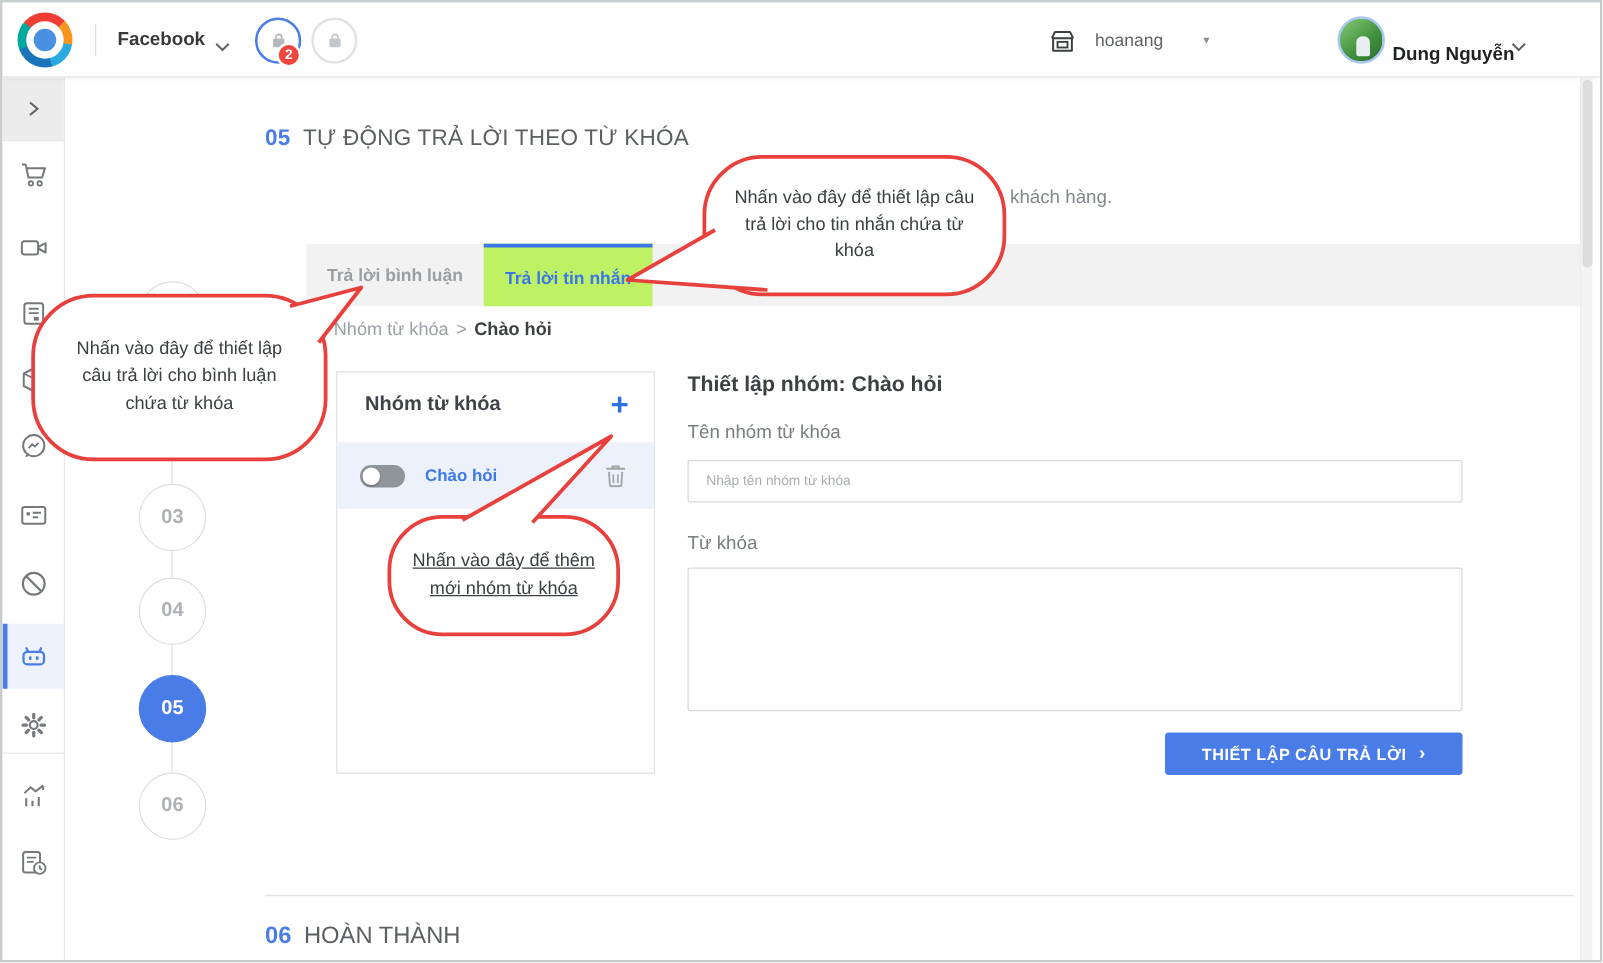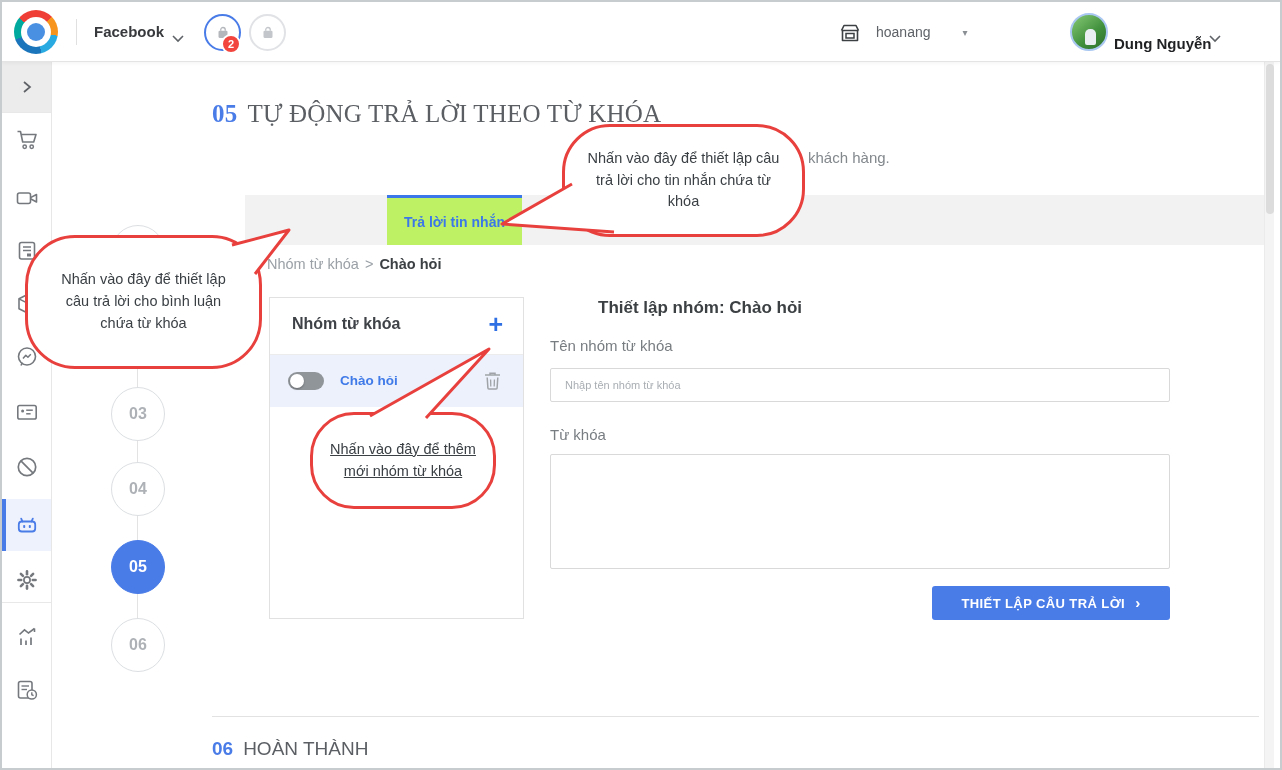--- a/index.html
+++ b/index.html
@@ -52,21 +52,21 @@
   .rail-active-bar { position:absolute; left:0; top:437px; width:4px; height:52px; background:#4a7ce8; }
 
   
   .step-line { position:absolute; left:135px; top:250px; width:1px; height:393px; background:#e3e3e3; z-index:1; }
   .step-circle { position:absolute; left:109px; width:54px; height:54px; border-radius:50%;
                  background:#fff; border:1px solid #dcdfe2; color:#aeb2b6; font-size:16px; font-weight:bold;
                  display:flex; align-items:center; justify-content:center; z-index:2; }
   .step-circle.active { background:#4a7ce8; border-color:#4a7ce8; color:#fff; }
 
   
-  .section-head { position:absolute; left:210px; top:98px; font-size:25px; color:#5b5f64; letter-spacing:.2px;font-family:Liberation Serif, serif; }
+  .section-head { position:absolute; left:210px; top:98px; font-size:18px; color:#5b5f64; letter-spacing:.2px; }
   .section-no { color:#4a7ce8; font-weight:bold; margin-right:10px; }
   .desc-frag { position:absolute; top:147px; font-size:15px; color:#83888d; }
   .desc-left { left:232px; } .desc-right { left:806px;text-align:center; }
 
   .tabstrip { position:absolute; left:243px; top:193px; width:1019px; height:50px; background:#f2f2f2; }
   .tab { position:absolute; top:0; height:50px; display:flex; align-items:center; justify-content:center;
          font-size:14px; font-weight:bold; }
   .tab.inactive { left:0; width:142px; color:#9b9fa4; }
   .tab.active { left:142px; width:135px; background:#bef264; color:#3b77e8; border-top:3px solid #3b77e8; }
 
@@ -79,21 +79,21 @@
   .kw-head { position:relative; height:57px; border-bottom:1px solid #ececec; }
   .kw-title { position:absolute; left:22px; top:17px; font-size:16px; font-weight:bold; color:#3f4348; }
   .kw-add { position:absolute; right:20px; top:11px; font-size:25px; font-weight:bold; color:#2f6fe4; cursor:pointer; line-height:30px;}
   .kw-row { position:relative; height:52px; background:#ecf1fb; }
   .toggle { position:absolute; left:18px; top:17px; width:36px; height:18px; border-radius:10px; background:#90959a; }
   .toggle::after { content:""; position:absolute; left:2px; top:2px; width:14px; height:14px; border-radius:50%;
                    background:#fff; box-shadow:0 1px 2px rgba(0,0,0,.3); }
   .kw-row-label { position:absolute; left:70px; top:18px; font-size:13.5px; font-weight:bold; color:#3f7ae8; }
   .kw-trash { position:absolute; right:22px; top:16px; }
 
-  .form-title { position:absolute; left:548px; top:296px; font-size:17px; font-weight:bold; color:#3c4043;margin-left:48px; }
+  .form-title { position:absolute; left:548px; top:296px; font-size:17px; font-weight:bold; color:#3c4043; }
   .form-label { position:absolute; left:548px; font-size:15px; color:#787d82; }
   .lbl-name { top:335px; } .lbl-kw { top:424px; }
   .form-input { position:absolute; left:548px; top:366px; width:620px; height:34px; border:1px solid #d9d9d9;
                 border-radius:2px; padding:0 14px; font-size:11px; color:#3c4043; outline:none;
                 font-family:"Liberation Sans", sans-serif; }
   .form-input::placeholder { color:#a9aeb3; }
   .form-textarea { position:absolute; left:548px; top:452px; width:620px; height:115px; border:1px solid #d9d9d9;
                    border-radius:2px; resize:none; padding:10px 14px; font-size:13px; outline:none;
                    font-family:"Liberation Sans", sans-serif; }
   .submit-btn { position:absolute; left:930px; top:584px; width:238px; height:34px; background:#4a7ce8;
@@ -277,20 +277,21 @@
   <div class="step-circle" style="top:460px">04</div>
   <div class="step-circle active" style="top:538px">05</div>
   <div class="step-circle" style="top:616px">06</div>
 
   <div class="section-head">
     <span class="section-no">05</span><span>TỰ ĐỘNG TRẢ LỜI THEO TỪ KHÓA</span>
   </div>
   <span class="desc-frag desc-right">khách hàng.</span>
 
   <div class="tabstrip">
+    <div class="tab inactive">Trả lời bình luận</div>
     <div class="tab active">Trả lời tin nhắn</div>
   </div>
 
   <div class="breadcrumb">
     <span>Nhóm từ khóa</span><span class="bc-sep">&gt;</span><b>Chào hỏi</b>
   </div>
 
   <div class="kw-card">
     <div class="kw-head">
       <span class="kw-title">Nhóm từ khóa</span>

